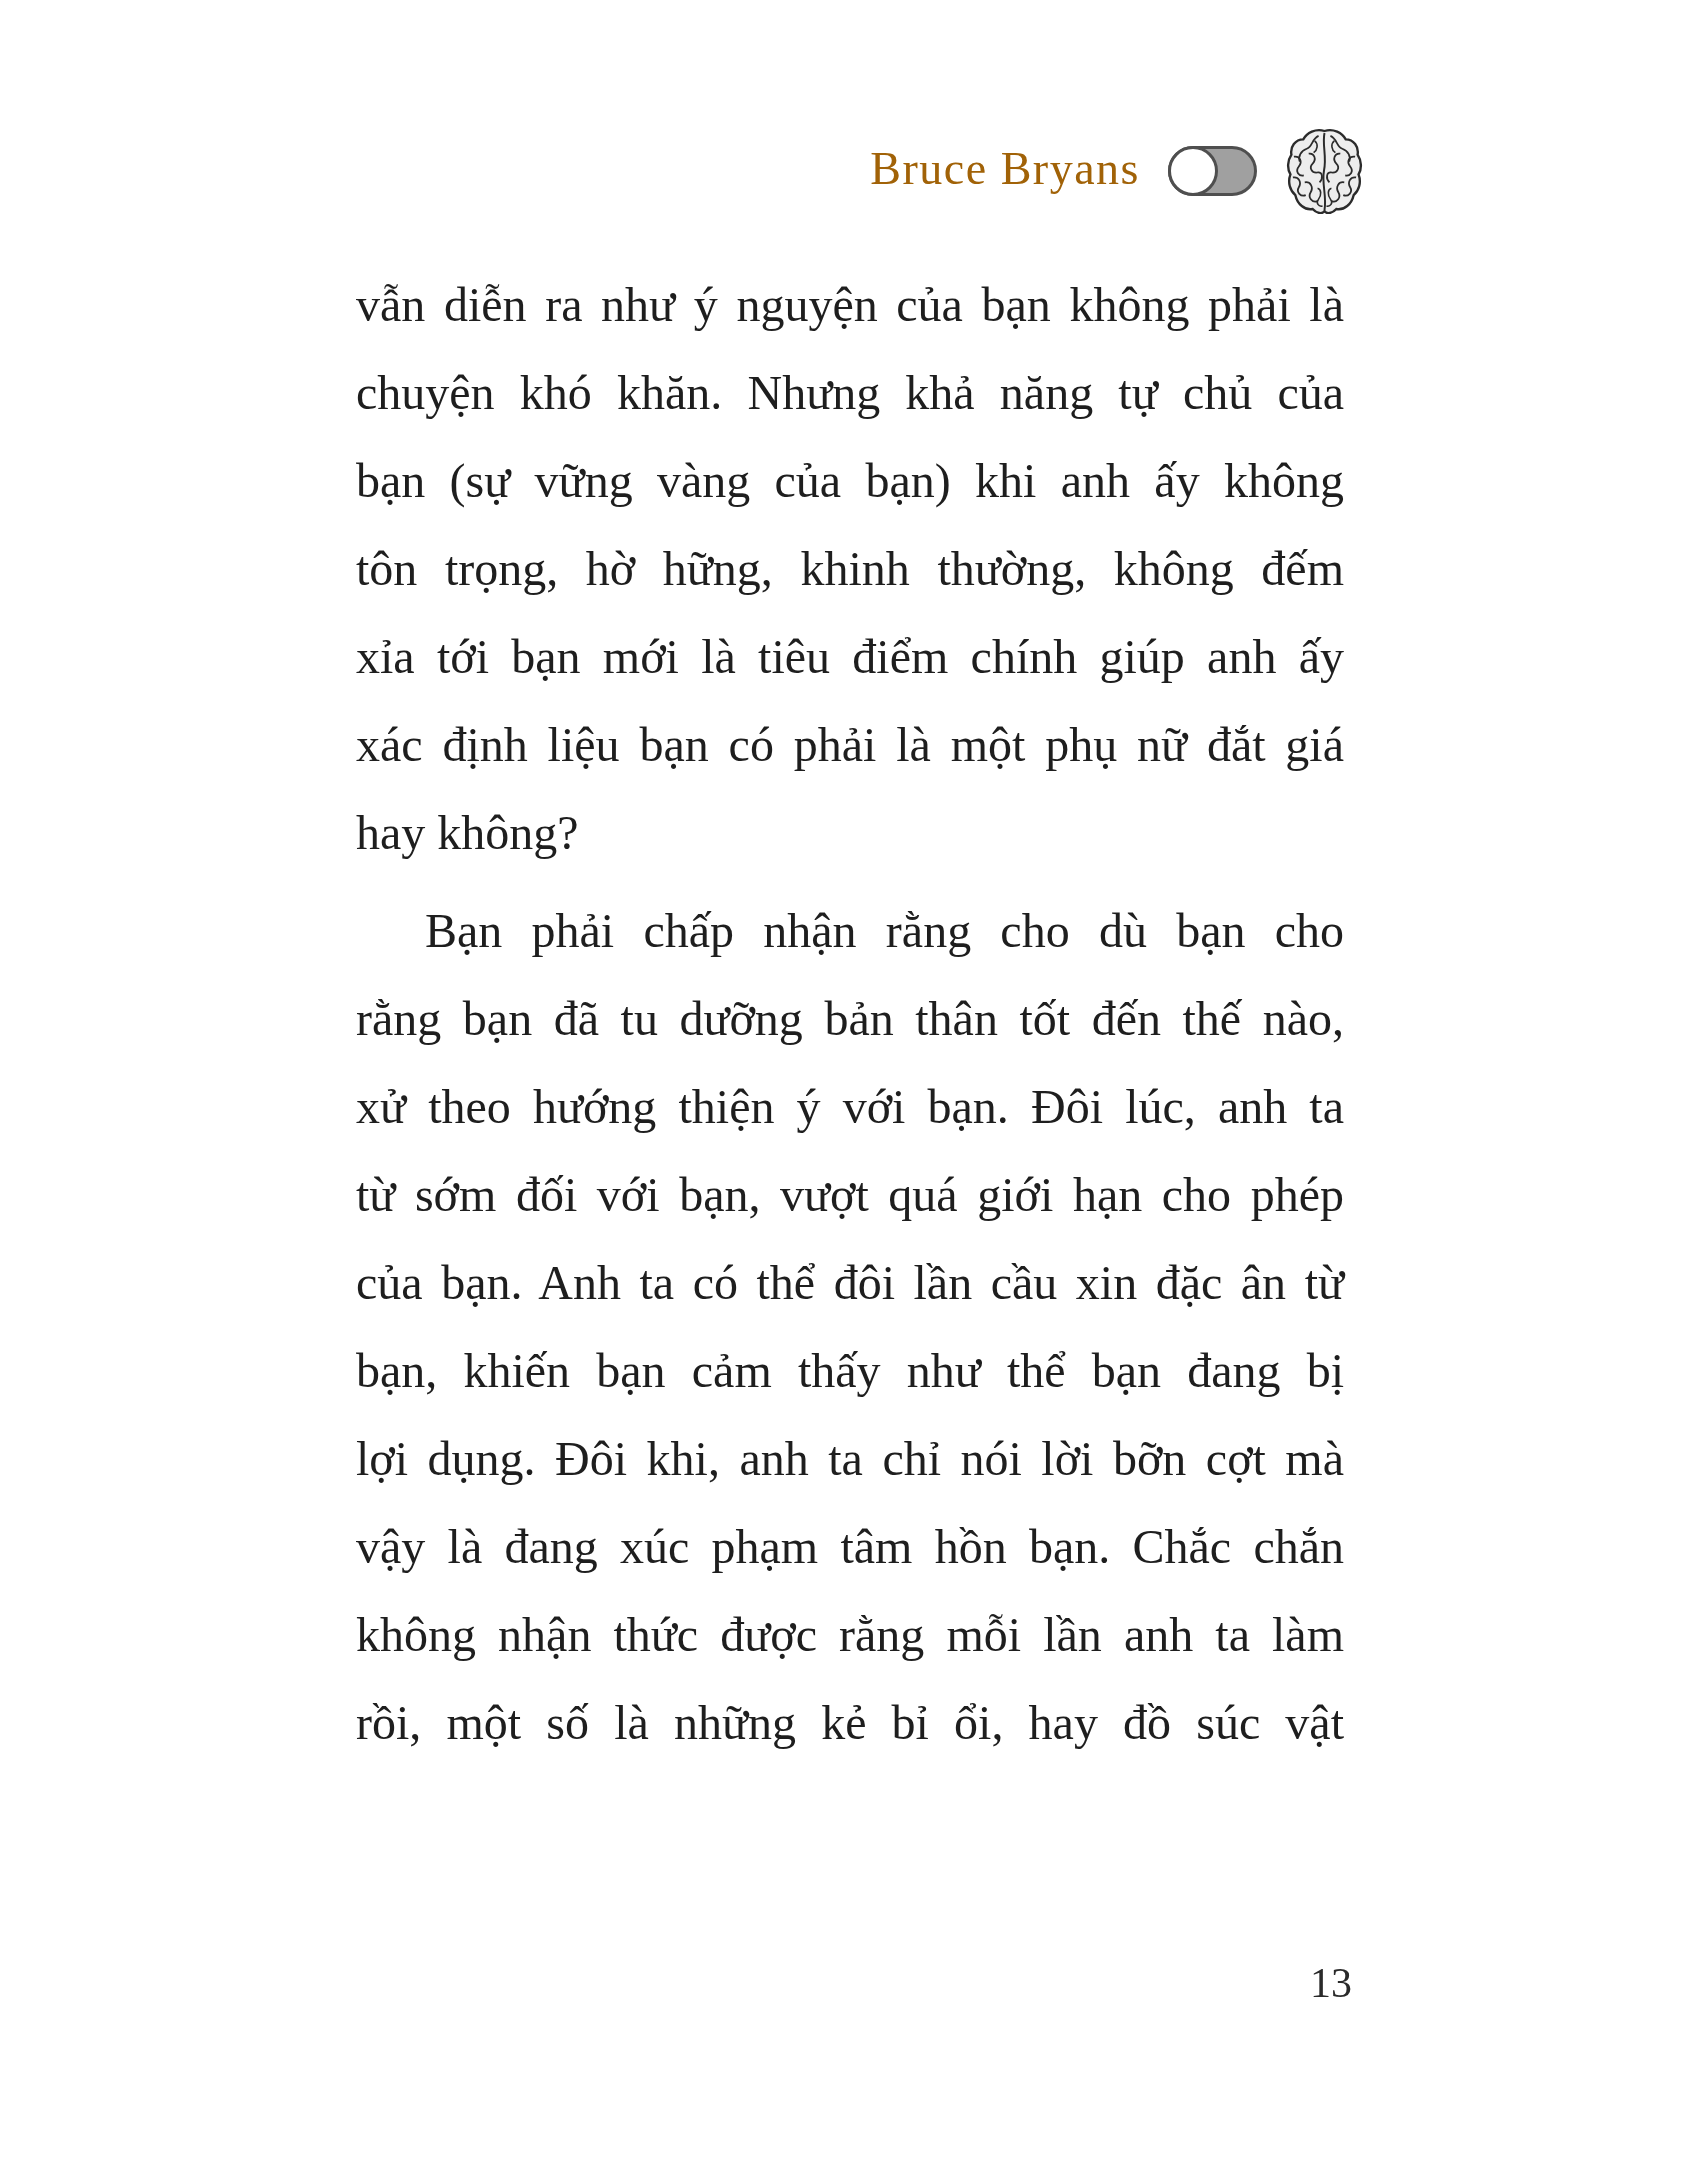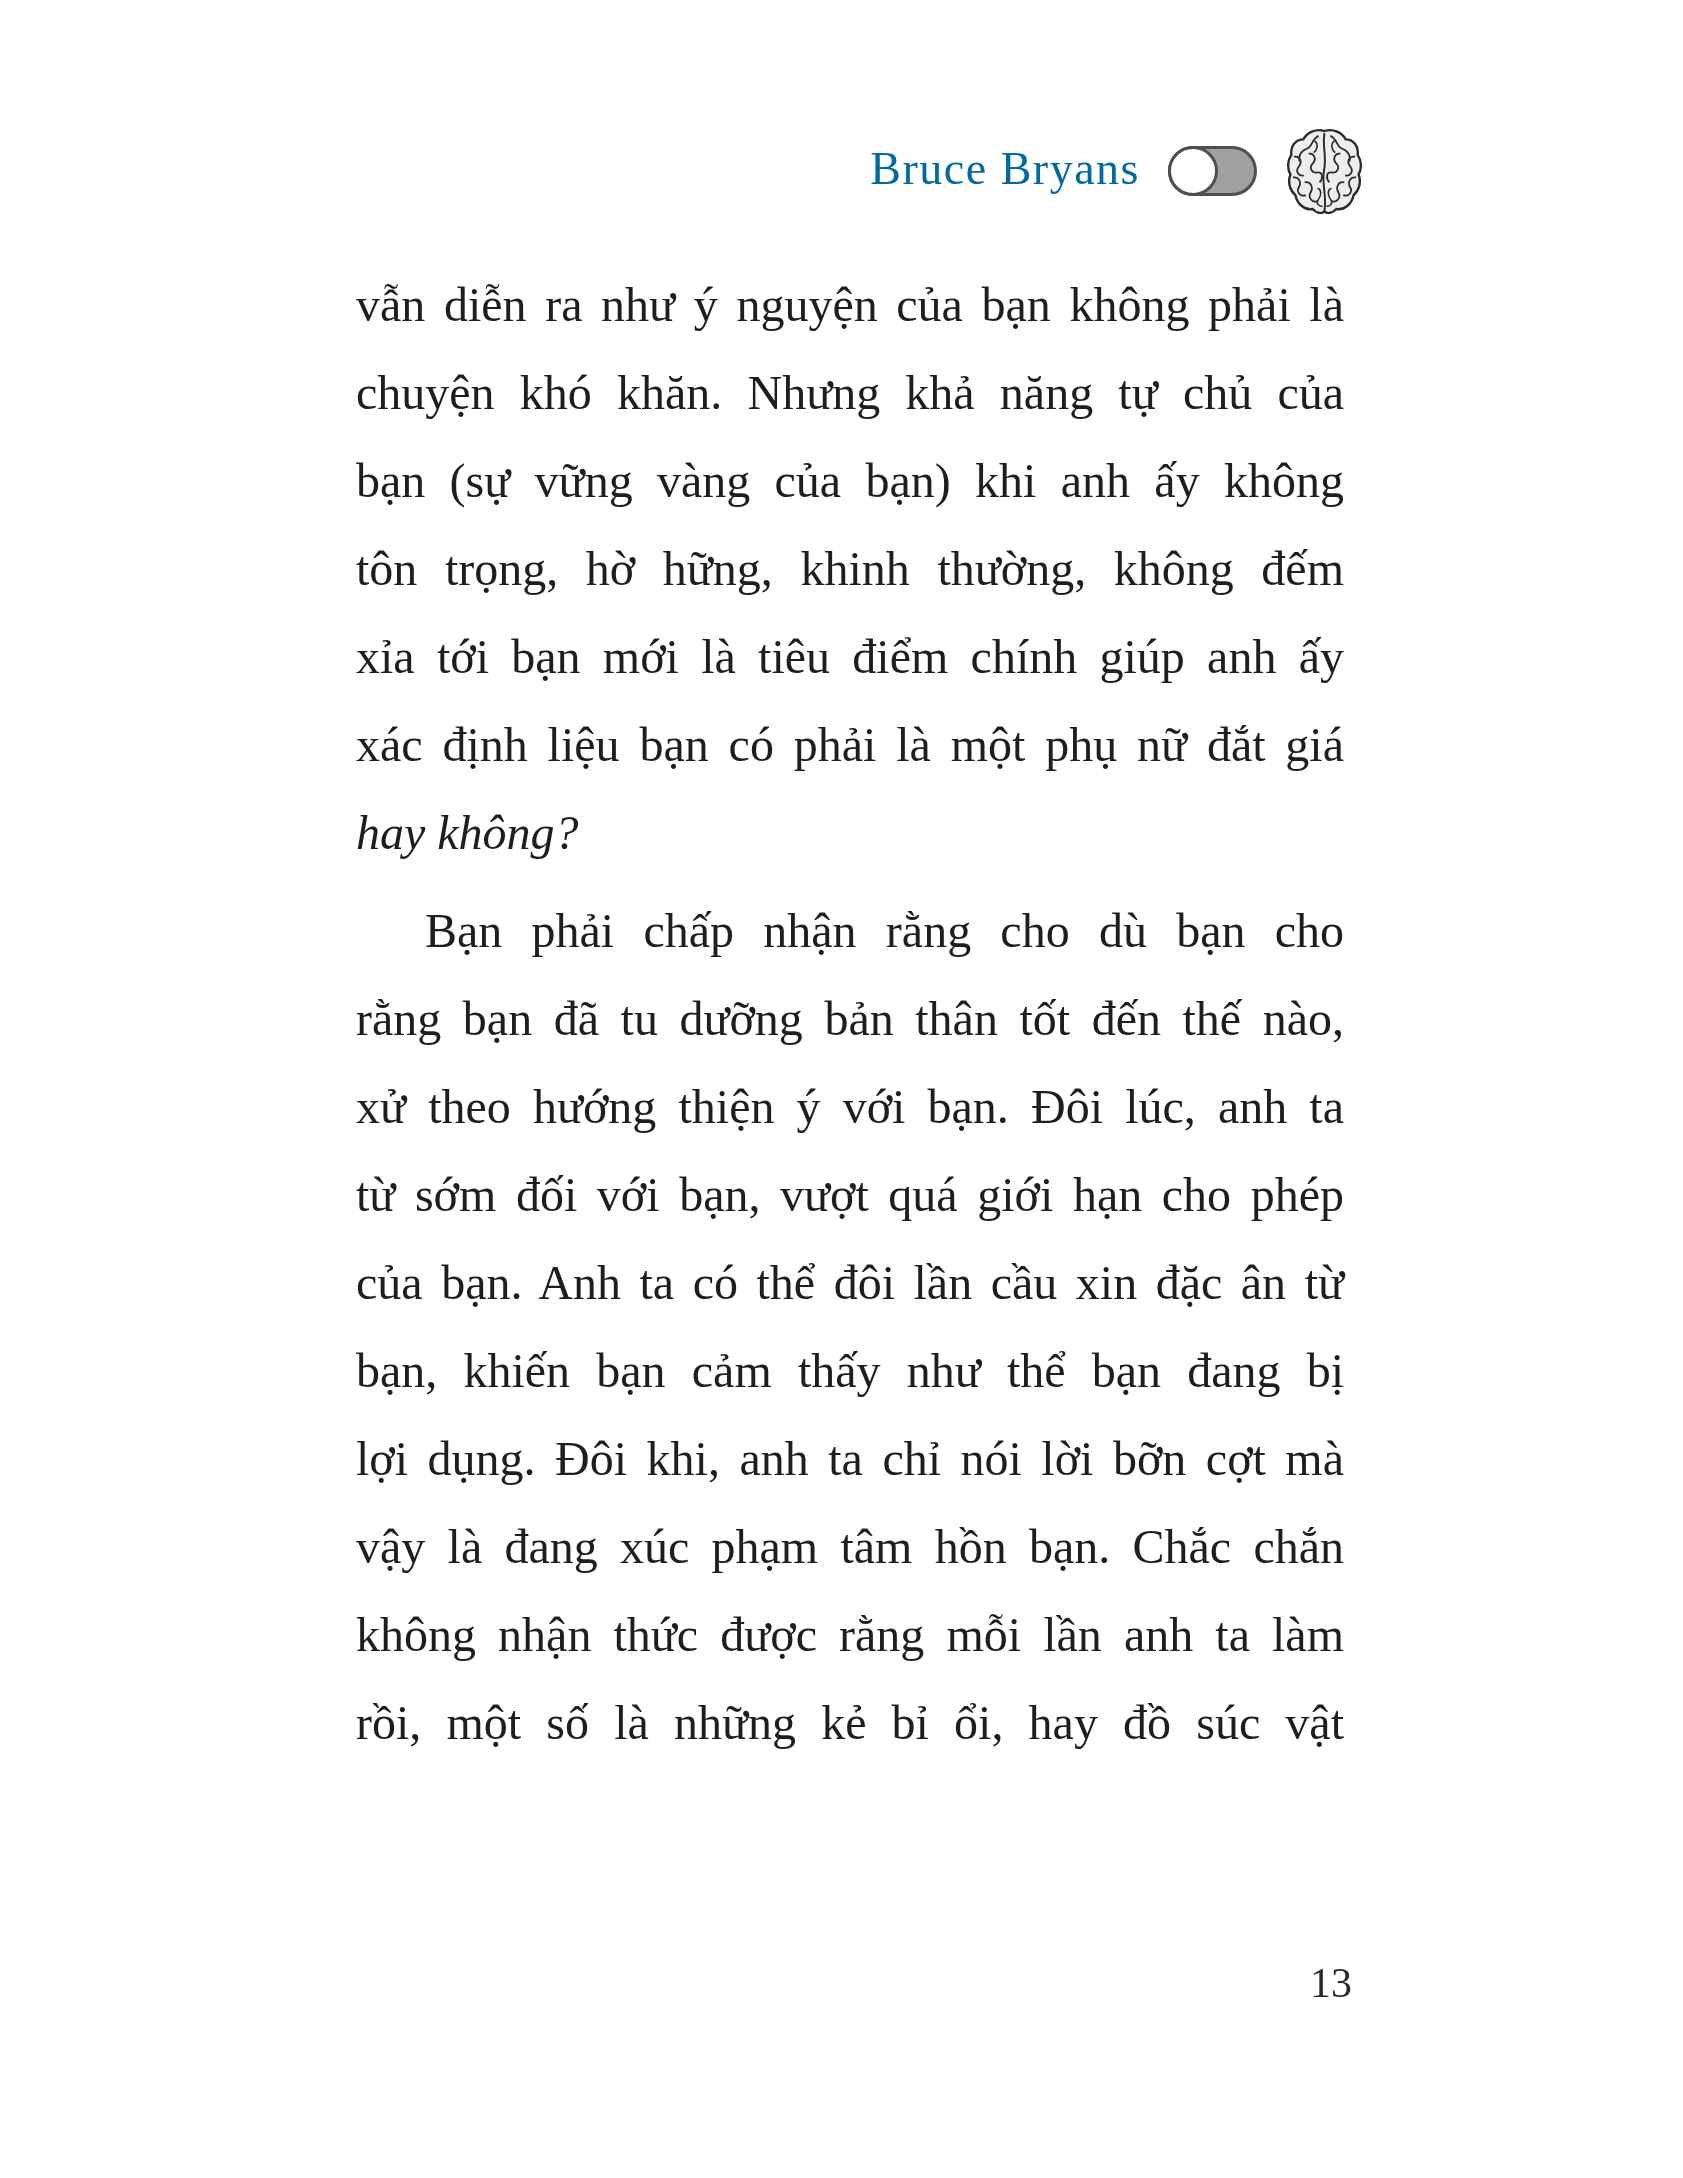--- a/index.html
+++ b/index.html
@@ -15,21 +15,21 @@
   
   .header{
     position:absolute;
     top:127px;right:319px;
     display:flex;align-items:center;
     gap:28px;
   }
   .author{
     font-size:46px;
     letter-spacing:1.5px;
-    color:#0369a1;
+    color:#a16207;
     line-height:1;
     padding-bottom:4px;
   }
   .toggle{
     position:relative;
     width:83px;height:44px;
     background:var(--toggle-track,#a0a0a0);
     border:3px solid var(--toggle-border,#4f4f4f);
     border-radius:26px;
     box-sizing:content-box;
@@ -55,21 +55,21 @@
   .para{margin:8px;}
   .para + .para{margin-top:10px;}
   .line{
     height:88px;
     line-height:88px;
     text-align:justify;
     text-align-last:justify;
     white-space:normal;
     overflow:visible;
   }
-  .line.no-just{text-align-last:left;font-style:italic;}
+  .line.no-just{text-align-last:left;}
   .line.first-indent{padding-left:69px;}
 
   
   .page-number{
     position:absolute;
     top:1962px;
     right:331px;
     font-size:42px;
     line-height:1;
     color:#2a2a2a;

